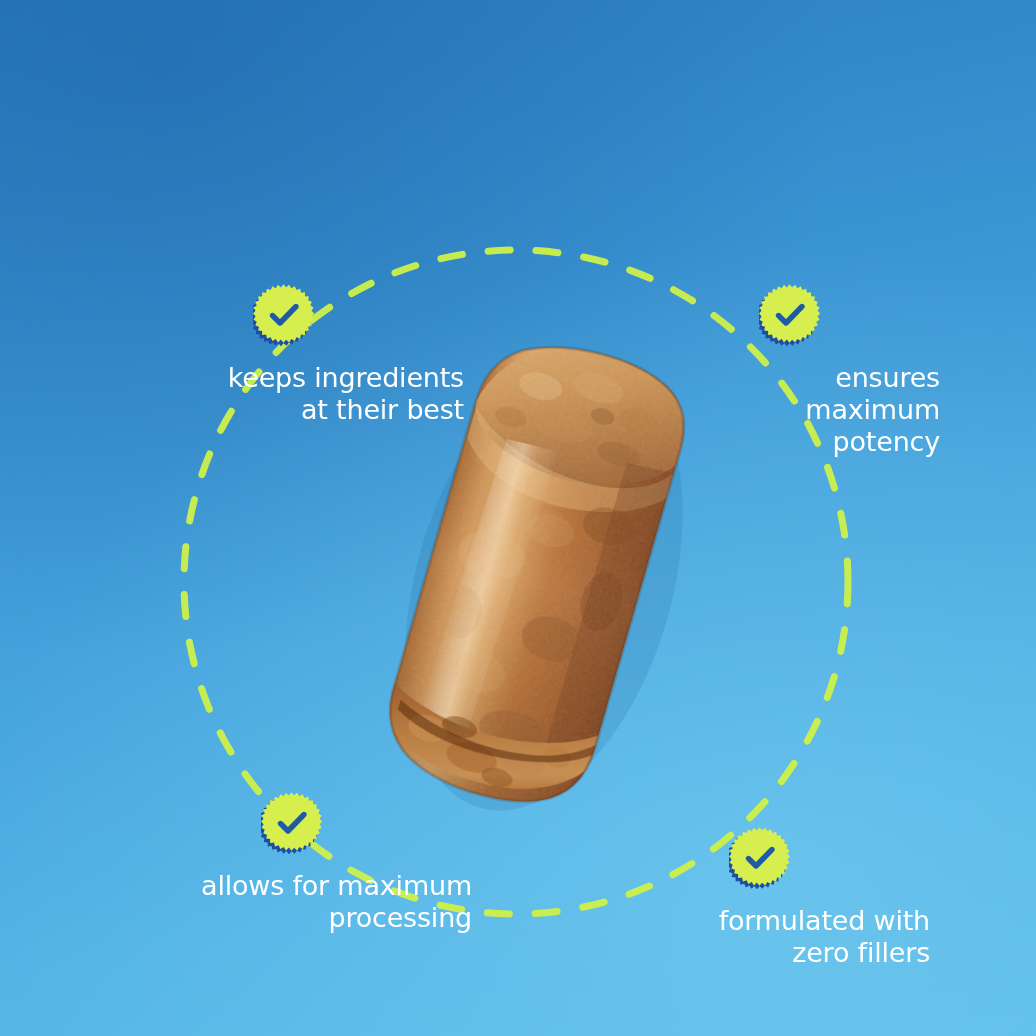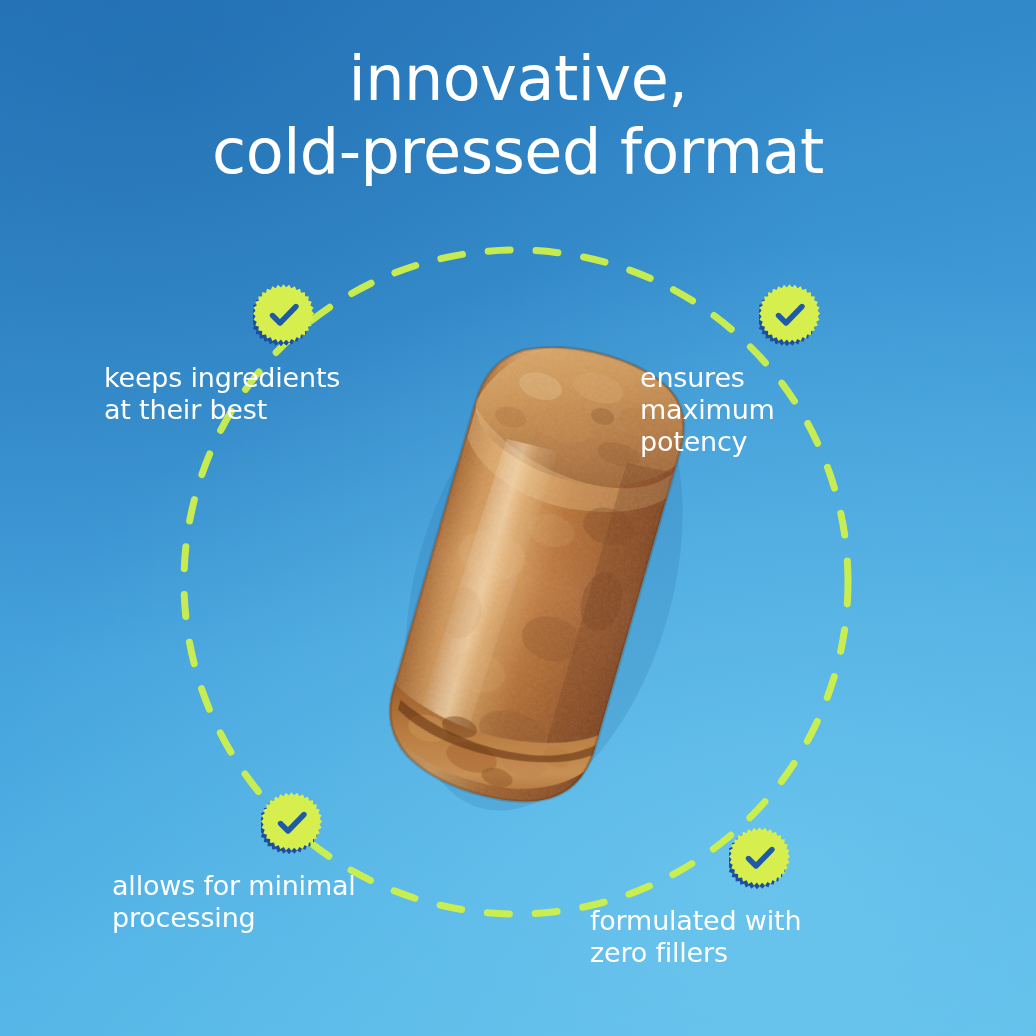--- a/index.html
+++ b/index.html
@@ -75,21 +75,21 @@
     width: 1036px;
     height: 1036px;
     z-index: 10;
     pointer-events: none;
   }
 
   
   .feature {
     position: absolute;
     z-index: 25;
-    text-align: left;
+    text-align: right;
   }
   .feature-badge {
     position: relative;
     width: 62px;
     height: 62px;
     margin: 0 auto 16px auto;
   }
   .feature-badge svg {
     display: block;
     width: 62px;
@@ -314,36 +314,32 @@
   <div class="feature" id="feature-bl">
     <div class="feature-badge">
       <svg viewBox="0 0 62 62">
         <g>
           <path d="M28.0,4.8 L30.7,1.3 L33.6,4.6 L36.9,1.8 L39.2,5.5 L43.0,3.4 L44.6,7.4 L48.7,6.1 L49.6,10.3 L53.9,9.8 L53.9,14.1 L58.1,14.5 L57.3,18.7 L61.2,20.0 L59.7,24.0 L63.1,26.2 L61.0,29.8 L63.7,32.8 L61.0,35.8 L63.1,39.4 L59.7,41.6 L61.2,45.6 L57.3,46.9 L58.1,51.1 L53.9,51.5 L53.9,55.8 L49.6,55.3 L48.7,59.5 L44.6,58.2 L43.0,62.2 L39.2,60.1 L36.9,63.8 L33.6,61.0 L30.7,64.3 L28.0,60.8 L24.8,63.8 L22.5,60.1 L18.7,62.2 L17.1,58.2 L13.0,59.5 L12.1,55.3 L7.8,55.8 L7.8,51.5 L3.6,51.1 L4.4,46.9 L0.5,45.6 L2.0,41.6 L-1.4,39.4 L0.7,35.8 L-2.0,32.8 L0.7,29.8 L-1.4,26.2 L2.0,24.0 L0.5,20.0 L4.4,18.7 L3.6,14.5 L7.8,14.1 L7.8,9.8 L12.1,10.3 L13.0,6.1 L17.1,7.4 L18.7,3.4 L22.5,5.5 L24.8,1.8 Z" fill="#1c4fa0" transform="translate(-2.5,3.0) scale(0.93) translate(2.0,-0.5)"></path>
         </g>
         <path d="M30.5,2.3 L33.2,-1.2 L36.1,2.1 L39.4,-0.7 L41.7,3.0 L45.5,0.9 L47.1,4.9 L51.2,3.6 L52.1,7.8 L56.4,7.3 L56.4,11.6 L60.6,12.0 L59.8,16.2 L63.7,17.5 L62.2,21.5 L65.6,23.7 L63.5,27.3 L66.2,30.3 L63.5,33.3 L65.6,36.9 L62.2,39.1 L63.7,43.1 L59.8,44.4 L60.6,48.6 L56.4,49.0 L56.4,53.3 L52.1,52.8 L51.2,57.0 L47.1,55.7 L45.5,59.7 L41.7,57.6 L39.4,61.3 L36.1,58.5 L33.2,61.8 L30.5,58.3 L27.3,61.3 L25.0,57.6 L21.2,59.7 L19.6,55.7 L15.5,57.0 L14.6,52.8 L10.3,53.3 L10.3,49.0 L6.1,48.6 L6.9,44.4 L3.0,43.1 L4.5,39.1 L1.1,36.9 L3.2,33.3 L0.5,30.3 L3.2,27.3 L1.1,23.7 L4.5,21.5 L3.0,17.5 L6.9,16.2 L6.1,12.0 L10.3,11.6 L10.3,7.3 L14.6,7.8 L15.5,3.6 L19.6,4.9 L21.2,0.9 L25.0,3.0 L27.3,-0.7 Z" fill="#d6ef4f" transform="scale(0.93) translate(-0.5,1.5)"></path>
         <path d="M19.5,31.5 L27.0,39.0 L43.0,22.5" fill="none" stroke="#1f5aa8" stroke-width="5.4" stroke-linecap="round" stroke-linejoin="round"></path>
       </svg>
     </div>
-    <div class="feature-label">allows for minimal
+    <div class="feature-label">allows for maximum
 processing</div>
   </div>
 
   <div class="feature" id="feature-br">
     <div class="feature-badge">
       <svg viewBox="0 0 62 62">
         <g>
           <path d="M28.0,4.8 L30.7,1.3 L33.6,4.6 L36.9,1.8 L39.2,5.5 L43.0,3.4 L44.6,7.4 L48.7,6.1 L49.6,10.3 L53.9,9.8 L53.9,14.1 L58.1,14.5 L57.3,18.7 L61.2,20.0 L59.7,24.0 L63.1,26.2 L61.0,29.8 L63.7,32.8 L61.0,35.8 L63.1,39.4 L59.7,41.6 L61.2,45.6 L57.3,46.9 L58.1,51.1 L53.9,51.5 L53.9,55.8 L49.6,55.3 L48.7,59.5 L44.6,58.2 L43.0,62.2 L39.2,60.1 L36.9,63.8 L33.6,61.0 L30.7,64.3 L28.0,60.8 L24.8,63.8 L22.5,60.1 L18.7,62.2 L17.1,58.2 L13.0,59.5 L12.1,55.3 L7.8,55.8 L7.8,51.5 L3.6,51.1 L4.4,46.9 L0.5,45.6 L2.0,41.6 L-1.4,39.4 L0.7,35.8 L-2.0,32.8 L0.7,29.8 L-1.4,26.2 L2.0,24.0 L0.5,20.0 L4.4,18.7 L3.6,14.5 L7.8,14.1 L7.8,9.8 L12.1,10.3 L13.0,6.1 L17.1,7.4 L18.7,3.4 L22.5,5.5 L24.8,1.8 Z" fill="#1c4fa0" transform="translate(-2.5,3.0) scale(0.93) translate(2.0,-0.5)"></path>
         </g>
         <path d="M30.5,2.3 L33.2,-1.2 L36.1,2.1 L39.4,-0.7 L41.7,3.0 L45.5,0.9 L47.1,4.9 L51.2,3.6 L52.1,7.8 L56.4,7.3 L56.4,11.6 L60.6,12.0 L59.8,16.2 L63.7,17.5 L62.2,21.5 L65.6,23.7 L63.5,27.3 L66.2,30.3 L63.5,33.3 L65.6,36.9 L62.2,39.1 L63.7,43.1 L59.8,44.4 L60.6,48.6 L56.4,49.0 L56.4,53.3 L52.1,52.8 L51.2,57.0 L47.1,55.7 L45.5,59.7 L41.7,57.6 L39.4,61.3 L36.1,58.5 L33.2,61.8 L30.5,58.3 L27.3,61.3 L25.0,57.6 L21.2,59.7 L19.6,55.7 L15.5,57.0 L14.6,52.8 L10.3,53.3 L10.3,49.0 L6.1,48.6 L6.9,44.4 L3.0,43.1 L4.5,39.1 L1.1,36.9 L3.2,33.3 L0.5,30.3 L3.2,27.3 L1.1,23.7 L4.5,21.5 L3.0,17.5 L6.9,16.2 L6.1,12.0 L10.3,11.6 L10.3,7.3 L14.6,7.8 L15.5,3.6 L19.6,4.9 L21.2,0.9 L25.0,3.0 L27.3,-0.7 Z" fill="#d6ef4f" transform="scale(0.93) translate(-0.5,1.5)"></path>
         <path d="M19.5,31.5 L27.0,39.0 L43.0,22.5" fill="none" stroke="#1f5aa8" stroke-width="5.4" stroke-linecap="round" stroke-linejoin="round"></path>
       </svg>
     </div>
     <div class="feature-label">formulated with
 zero fillers</div>
   </div>
 
-  <div id="headline">
-    <span class="hl-line">innovative,</span>
-    <span class="hl-line">cold-pressed format</span>
-  </div>
 
 </div>
 
 </body></html>

